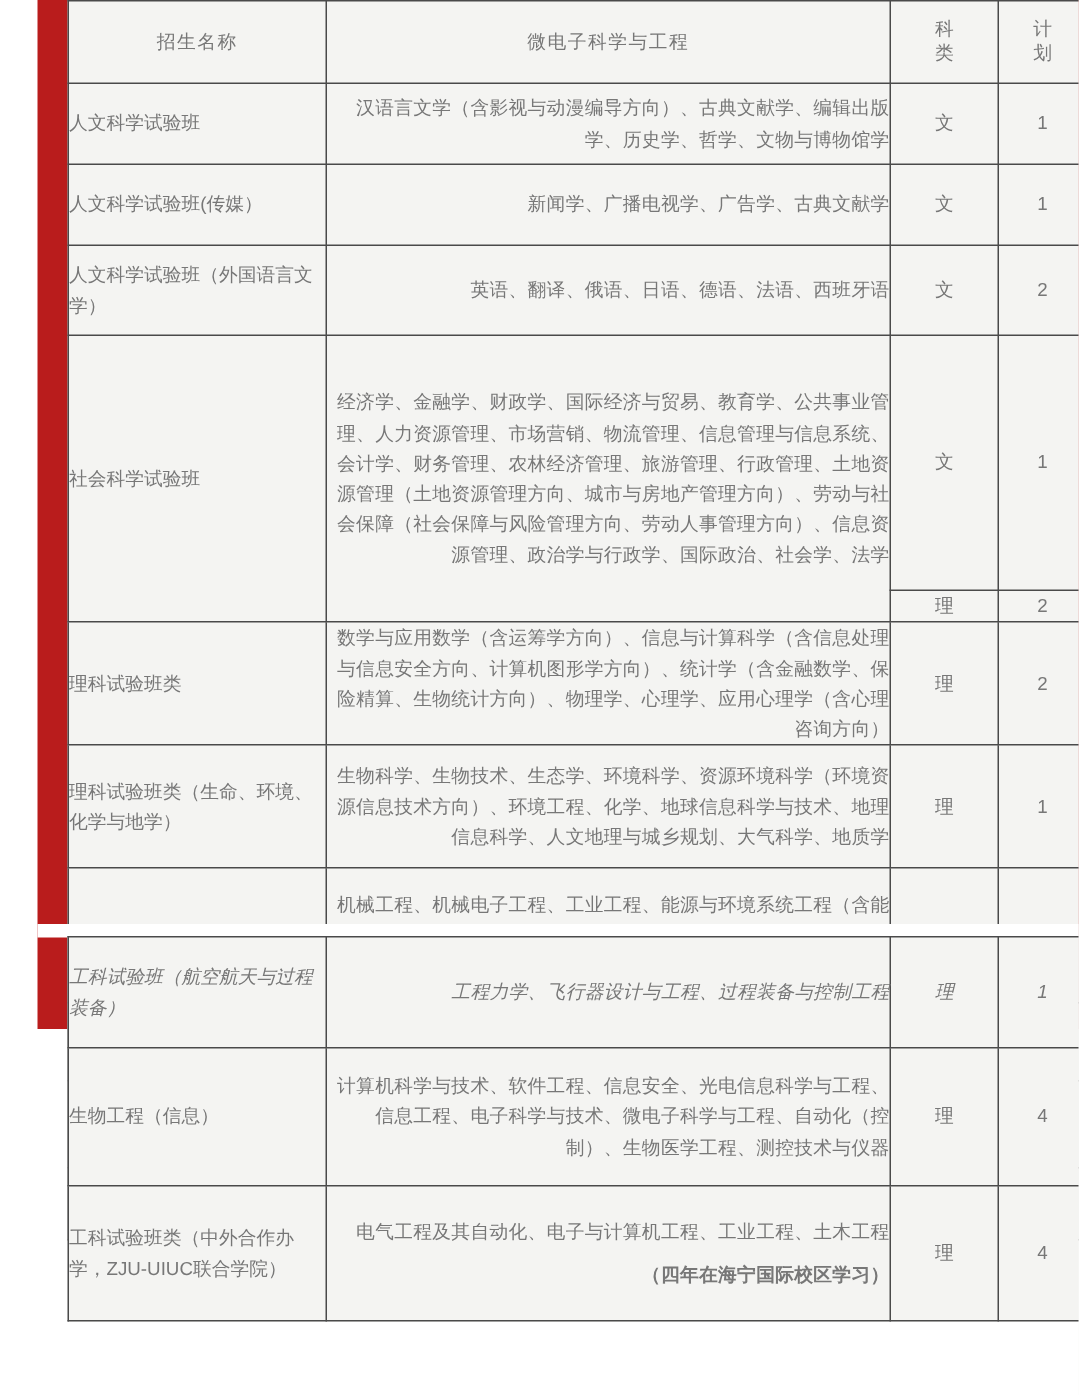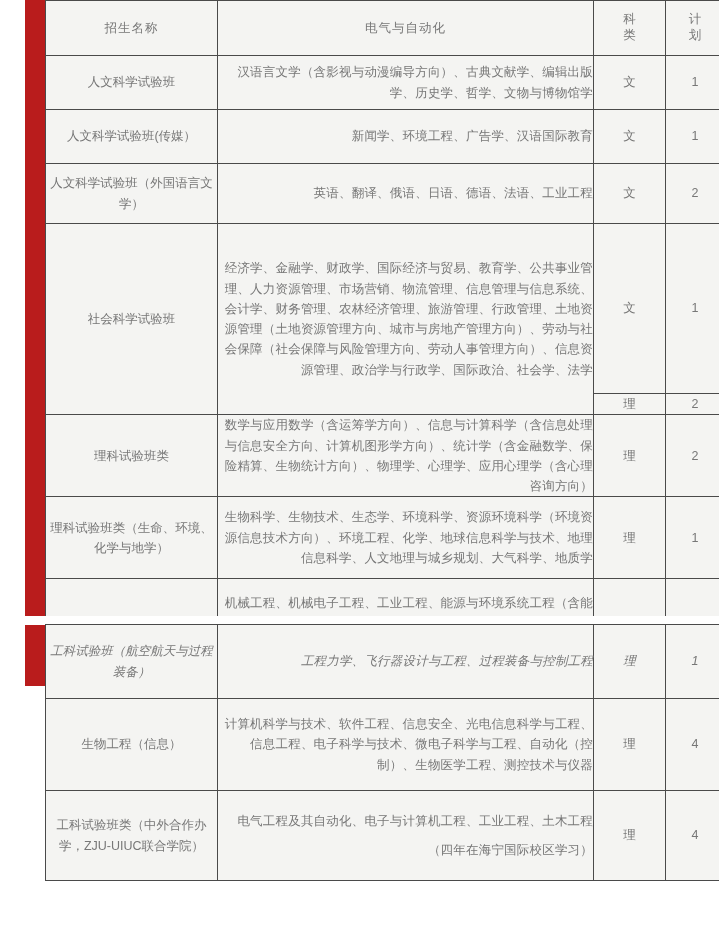--- a/index.html
+++ b/index.html
@@ -71,36 +71,37 @@
   }
   thead th.vert {
     letter-spacing: 0;
   }
   thead th.vert .stack {
     display: block;
     line-height: 1.25;
   }
 
   td.name {
-    text-align: center;
+    text-align: left;
     padding: 7px 6px;
     line-height: 1.65;
     background: #fcfcfb;
   }
   td.major {
     text-align: right;
     padding: 7px 11px 7px 13px;
     line-height: 1.68;
     background: #f4f4f2;
     letter-spacing: 0.2px;
   }
   td.major .sub-line {
     display: block;
     margin-top: 9px;
     text-indent: 1.6em;
+    font-weight: bold;
   }
   td.cat, td.quota {
     text-align: center;
     background: #f4f4f2;
   }
   td.quota { font-size: 12px; }
 
   
   .gap {
     position: absolute;
@@ -120,47 +121,47 @@
     <table class="plan">
       <colgroup>
         <col class="c-name">
           <col class="c-major">
           <col class="c-cat">
           <col class="c-quota">
       </colgroup>
       <thead>
         <tr>
           <th>招生名称</th>
-          <th>电气与自动化</th>
+          <th>微电子科学与工程</th>
           <th class="vert">
             <span class="stack">科</span>
             <span class="stack">类</span>
           </th>
           <th class="vert">
             <span class="stack">计</span>
             <span class="stack">划</span>
           </th>
         </tr>
       </thead>
       <tbody id="tbody-a">
           <tr style="height: 54px;">
             <td class="name">人文科学试验班</td>
             <td class="major"><span>汉语言文学（含影视与动漫编导方向）、古典文献学、编辑出版学、历史学、哲学、文物与博物馆学</span></td>
             <td class="cat">文</td>
             <td class="quota">1</td>
           </tr>
           <tr style="height: 54px;">
             <td class="name">人文科学试验班(传媒）</td>
-            <td class="major"><span>新闻学、环境工程、广告学、汉语国际教育</span></td>
+            <td class="major"><span>新闻学、广播电视学、广告学、古典文献学</span></td>
             <td class="cat">文</td>
             <td class="quota">1</td>
           </tr>
           <tr style="height: 60px;">
             <td class="name">人文科学试验班（外国语言文学）</td>
-            <td class="major"><span>英语、翻译、俄语、日语、德语、法语、工业工程</span></td>
+            <td class="major"><span>英语、翻译、俄语、日语、德语、法语、西班牙语</span></td>
             <td class="cat">文</td>
             <td class="quota">2</td>
           </tr>
           <tr style="height: 170px;">
             <td class="name" rowspan="2">社会科学试验班</td>
             <td class="major" rowspan="2"><span>经济学、金融学、财政学、国际经济与贸易、教育学、公共事业管理、人力资源管理、市场营销、物流管理、信息管理与信息系统、会计学、财务管理、农林经济管理、旅游管理、行政管理、土地资源管理（土地资源管理方向、城市与房地产管理方向）、劳动与社会保障（社会保障与风险管理方向、劳动人事管理方向）、信息资源管理、政治学与行政学、国际政治、社会学、法学</span></td>
             <td class="cat">文</td>
             <td class="quota">1</td>
           </tr>
           <tr>

